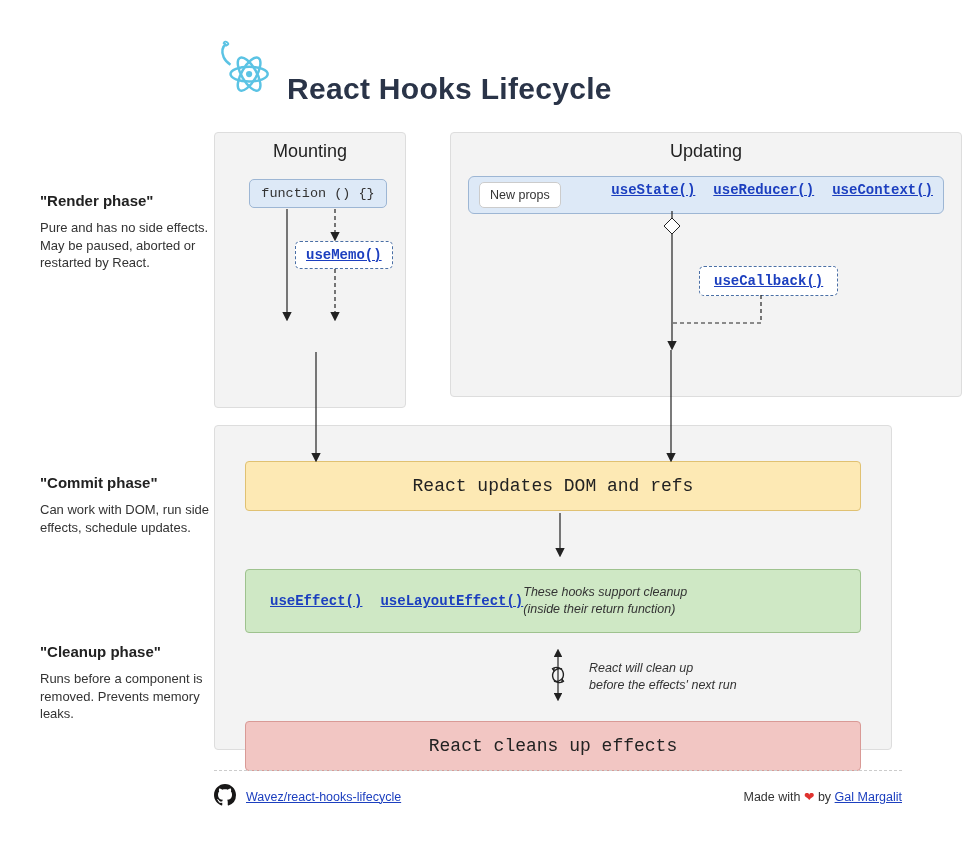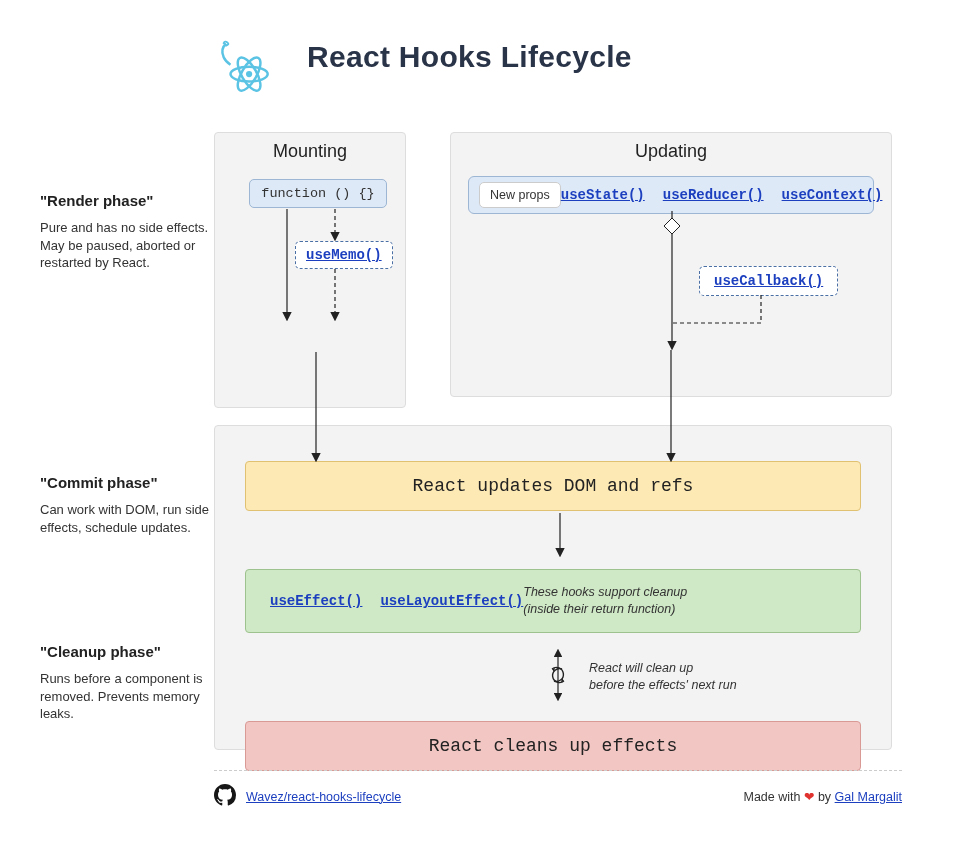--- a/index.html
+++ b/index.html
@@ -11,22 +11,22 @@
     color: #333;
   }
   .page {
     width: 962px;
     height: 852px;
     position: relative;
     padding: 30px 40px;
   }
   .header {
     display: flex;
-    align-items: flex-start;
-    gap: 30px;
+    align-items: flex-end;
+    gap: 10px;
     margin-left: 175px;
     margin-top: 10px;
     margin-bottom: 30px;
   }
   .header svg { width: 62px; height: 62px; }
   .header h1 {
     font-size: 30px;
     font-weight: 700;
     color: #2a3448;
     margin: 0;
@@ -70,21 +70,21 @@
     position: absolute;
     left: 214px;
     top: 132px;
     width: 192px;
     height: 276px;
   }
   .update-panel {
     position: absolute;
     left: 450px;
     top: 132px;
-    width: 442px;
+    width: 512px;
     height: 265px;
   }
   .bottom-panel {
     position: absolute;
     left: 214px;
     top: 425px;
     width: 678px;
     height: 325px;
     padding: 35px 30px 30px 30px;
   }
@@ -111,21 +111,20 @@
     color: #1c3fbf;
     text-decoration: underline;
   }
 
   .func-box { position: absolute; top: 46px; left: 34px; width: 138px; text-align:center; }
   .memo-box { position: absolute; top: 108px; left: 80px; text-align:left; padding:5px 10px; }
   .return-box { position: absolute; top: 188px; left: 41px; width: 124px; text-align:center; }
 
   .upd-row {
     display: flex;
-    align-items: center;
     justify-content: space-between;
     background: #dde9f7;
     border: 1px solid #9db6d4;
     border-radius: 6px;
     padding: 5px 10px;
     margin: 10px 17px;
     gap: 0;
   }
   .upd-row .chip.plain { flex-shrink:0; }
   .upd-row .hooks { display:flex; gap:18px; flex-shrink:0; }

